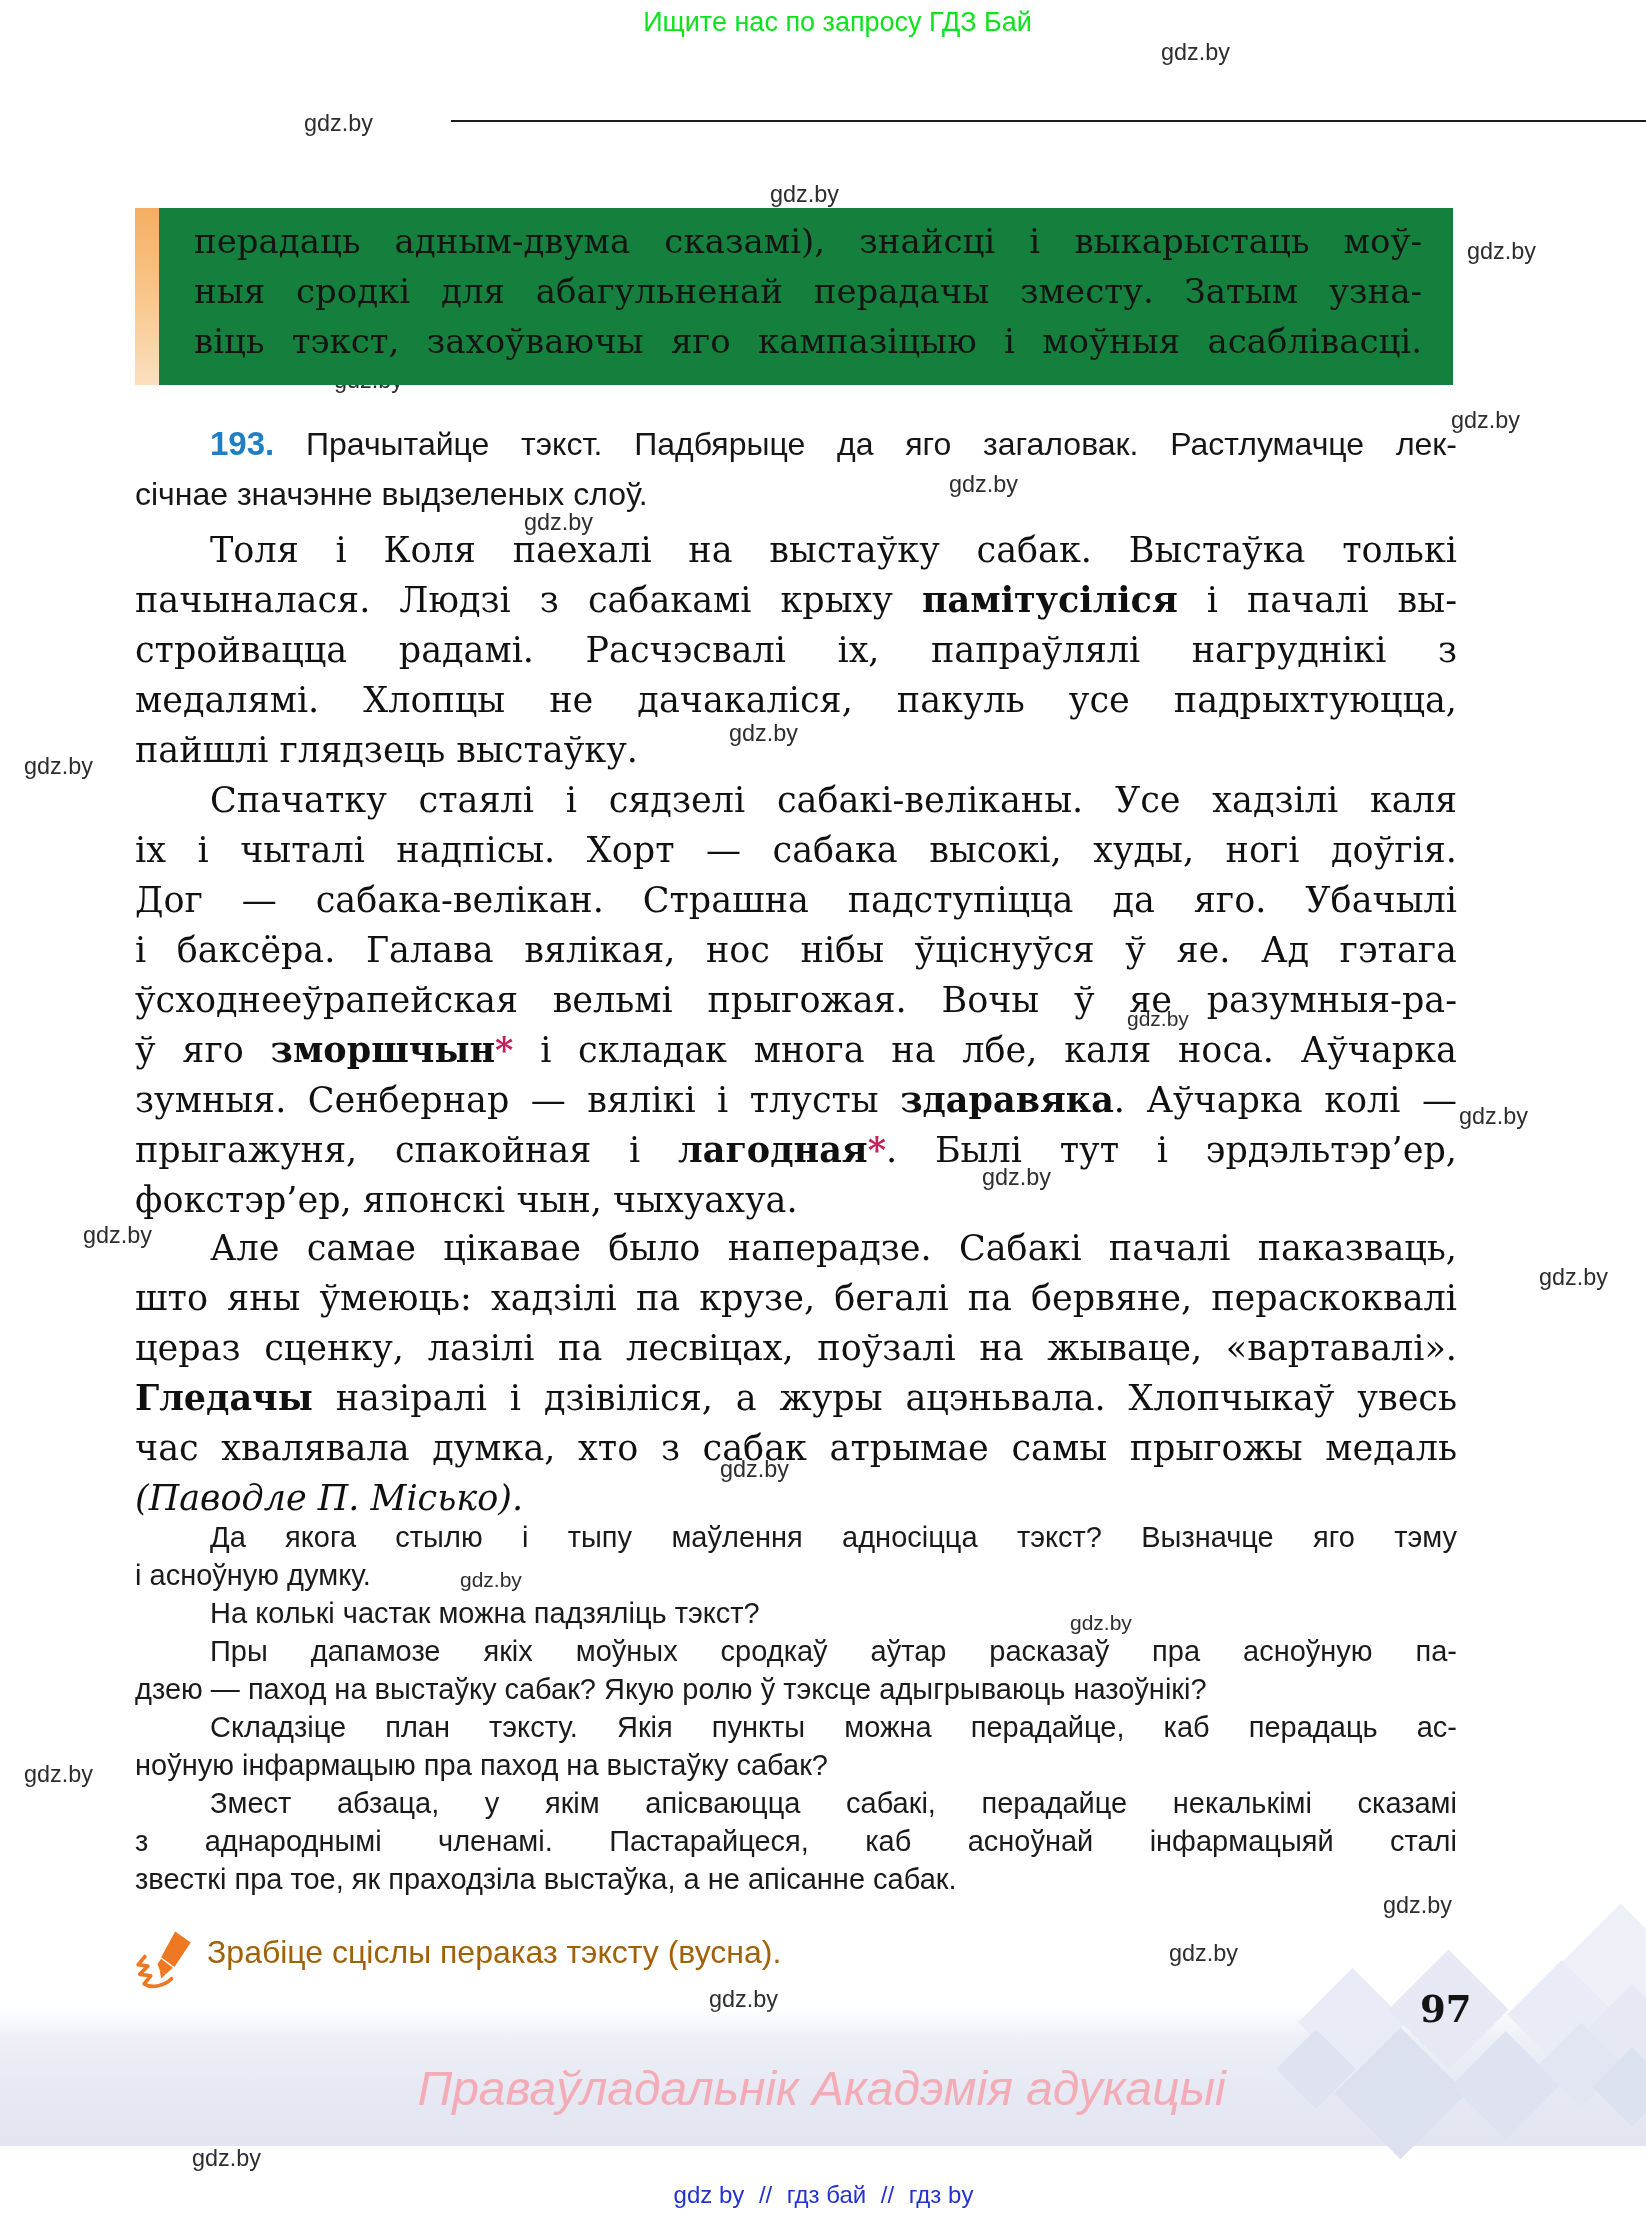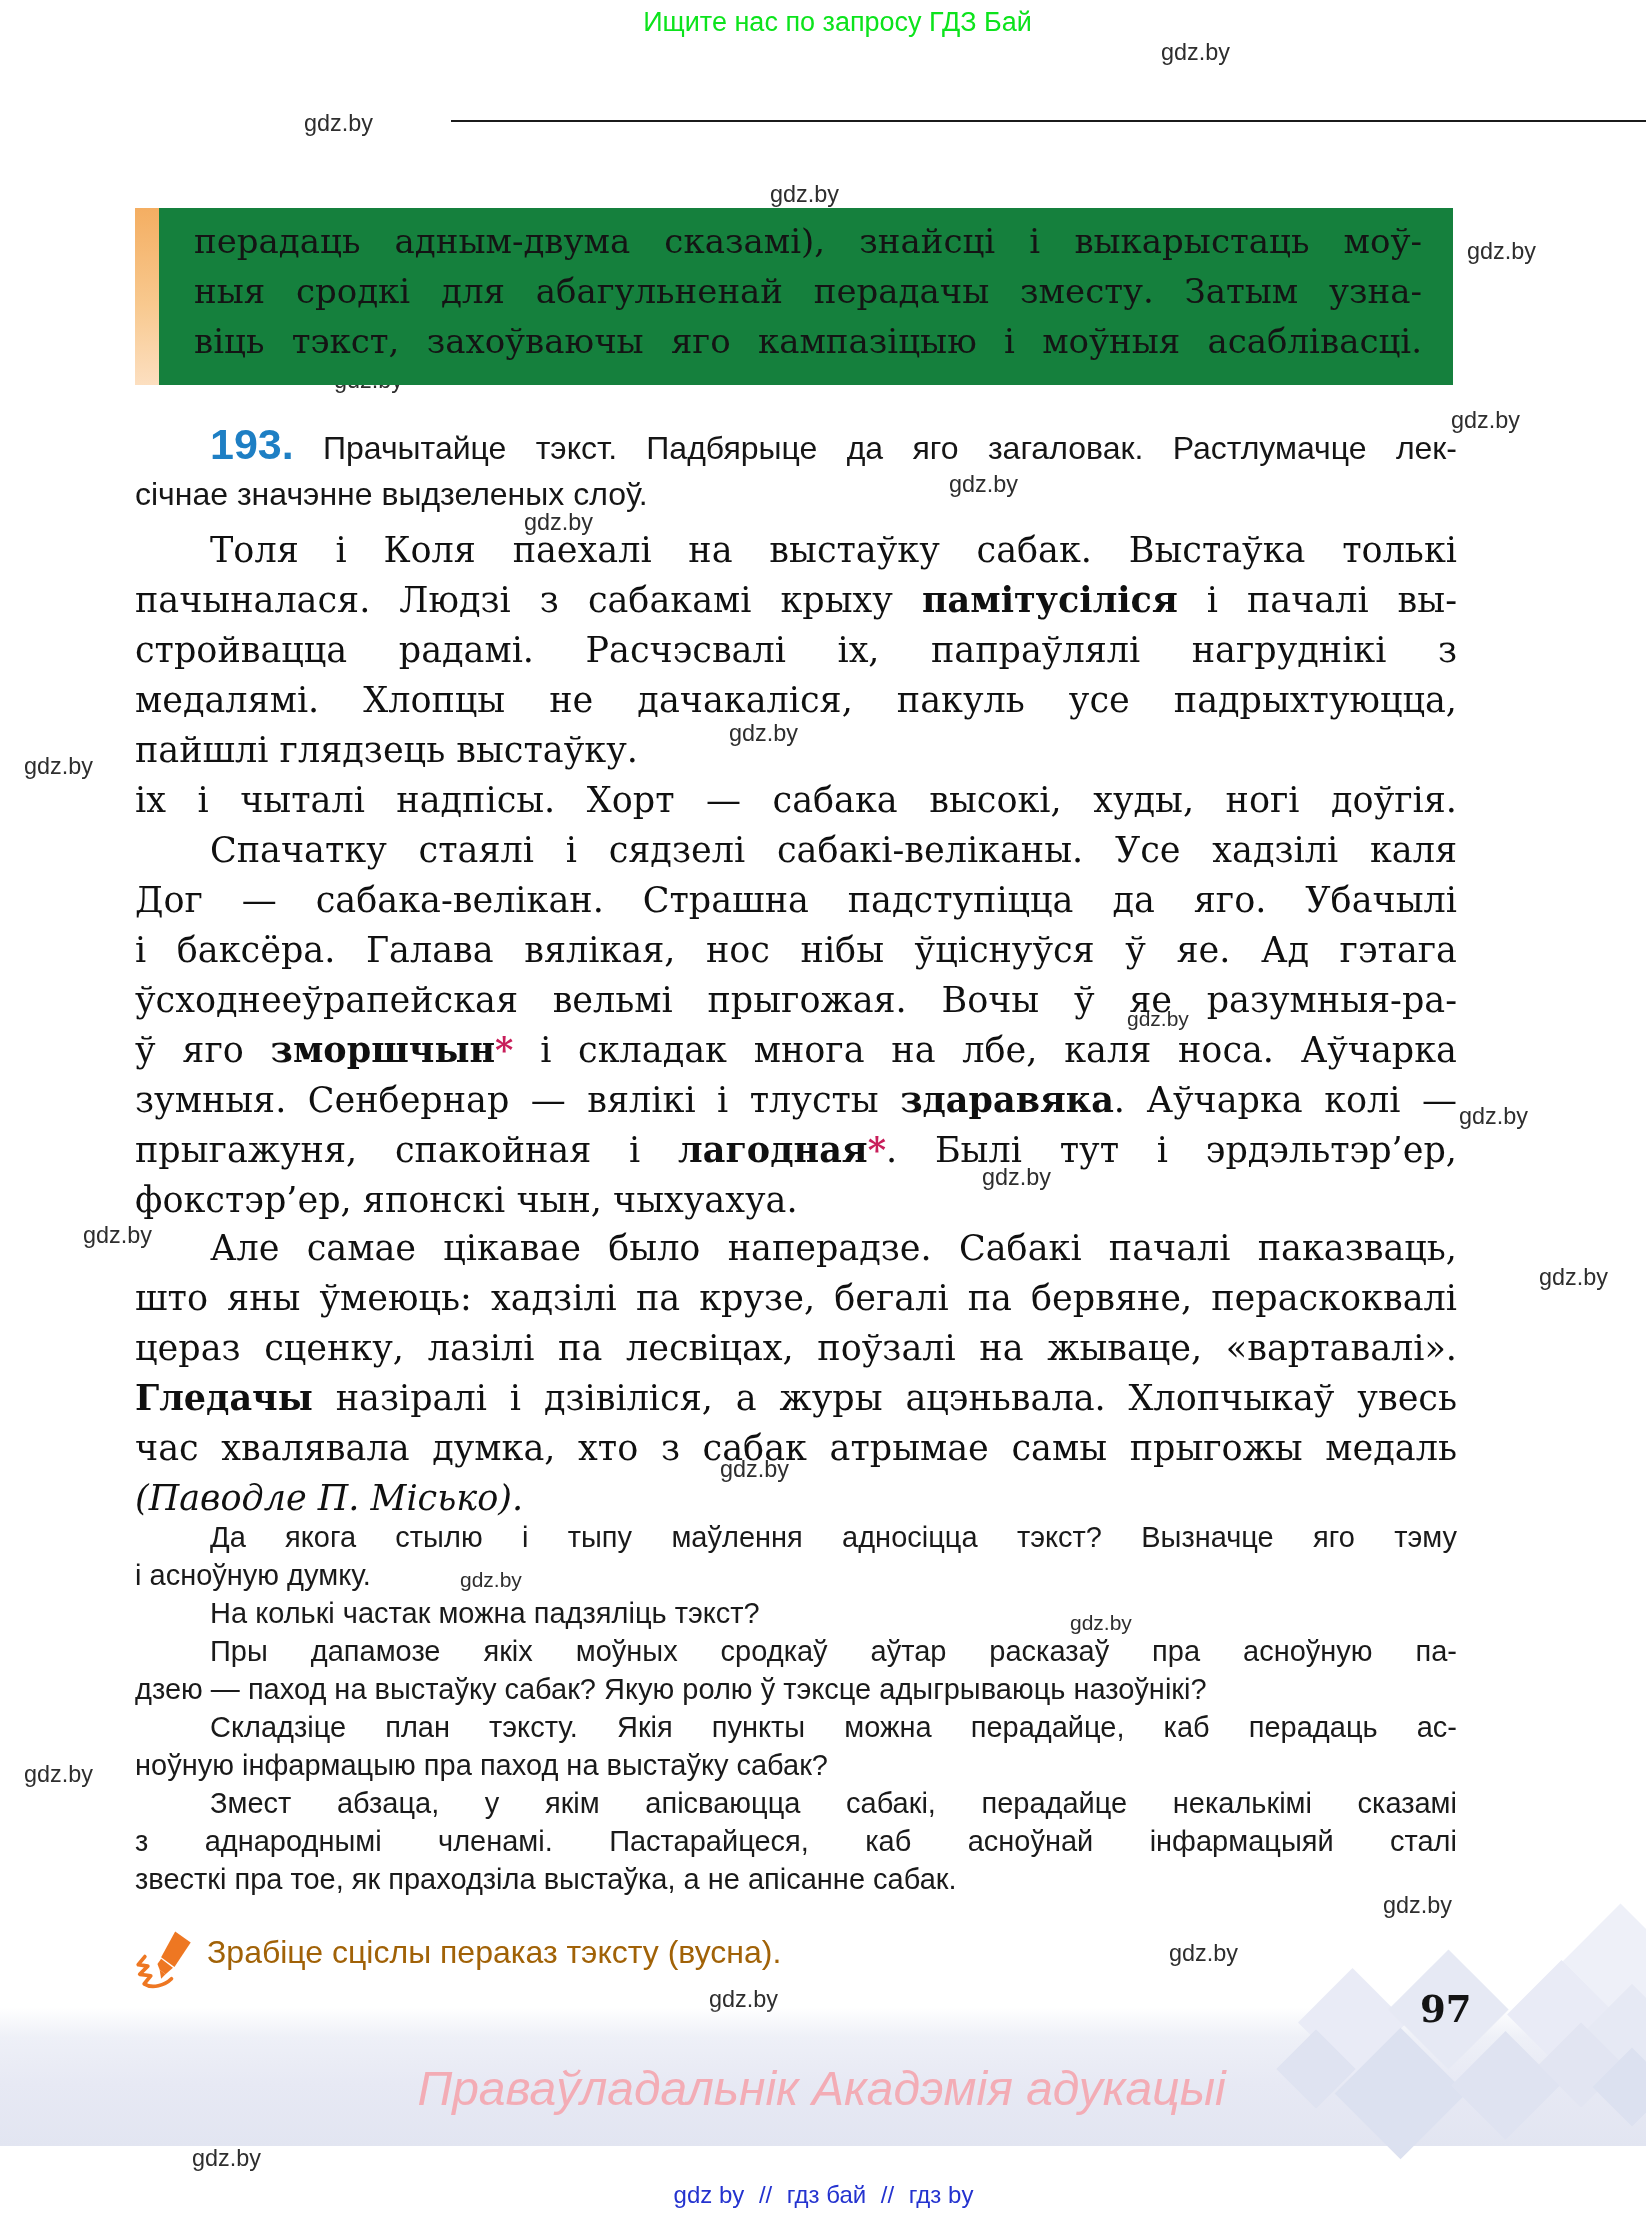--- a/index.html
+++ b/index.html
@@ -15,21 +15,21 @@
   .introbox{position:absolute;left:135px;top:208px;width:1318px;height:177px;background:#15803d;}
   .introbar{position:absolute;left:0;top:0;width:24px;height:100%;
             background:linear-gradient(180deg,#f4ae62 0%,#f8c98f 55%,#fcdfc0 100%);}
   .introtext{position:absolute;left:59px;top:8px;width:1228px;}
   .introtext .line{font:34px/50px "DejaVu Serif",serif;color:#141414;
                    text-align:justify;text-align-last:justify;}
   
   .head1{position:absolute;left:210px;top:425px;width:1247px;
          font:32px/38px "Liberation Sans",sans-serif;color:#161616;
          text-align:justify;text-align-last:justify;}
-  .head1 .num{color:#1e7fc4;font-weight:700;font-size:43px;}
+  .head1 .num{color:#1e7fc4;font-weight:700;font-size:33px;}
   .head2{position:absolute;left:135px;top:475px;width:1322px;
          font:32px/38px "Liberation Sans",sans-serif;color:#161616;}
   
   .para{position:absolute;left:135px;width:1322px;}
   .para .line{font:35px/50px "DejaVu Serif",serif;color:#101010;
               text-align:justify;text-align-last:justify;}
   .para .line.ind{text-indent:75px;}
   .para .line.last{text-align:left;text-align-last:left;}
   .seg-b{font-weight:700;}
   .seg-r{color:#c81e5a;font-weight:700;}
@@ -106,22 +106,22 @@
   <div class="head2">січнае значэнне выдзеленых слоў.</div>
 
   <div class="para" id="para-0" style="top:525px">
       <div class="line ind"><span class="">Толя і Коля паехалі на выстаўку сабак. Выстаўка толькі</span></div>
       <div class="line"><span class="">пачыналася. Людзі з сабакамі крыху </span><span class="seg-b ">памітусіліся</span><span class=""> і пачалі вы-</span></div>
       <div class="line"><span class="">стройвацца радамі. Расчэсвалі іх, папраўлялі нагруднікі з</span></div>
       <div class="line"><span class="">медалямі. Хлопцы не дачакаліся, пакуль усе падрыхтуюцца,</span></div>
       <div class="line last"><span class="">пайшлі глядзець выстаўку.</span></div>
     </div>
   <div class="para" id="para-1" style="top:775px">
+      <div class="line ind"><span class="">Спачатку стаялі і сядзелі сабакі-веліканы. Усе хадзілі каля</span></div>
       <div class="line"><span class="">іх і чыталі надпісы. Хорт — сабака высокі, худы, ногі доўгія.</span></div>
-      <div class="line ind"><span class="">Спачатку стаялі і сядзелі сабакі-веліканы. Усе хадзілі каля</span></div>
       <div class="line"><span class="">Дог — сабака-велікан. Страшна падступіцца да яго. Убачылі</span></div>
       <div class="line"><span class="">і баксёра. Галава вялікая, нос нібы ўціснуўся ў яе. Ад гэтага</span></div>
       <div class="line"><span class="">ўсходнееўрапейская вельмі прыгожая. Вочы ў яе разумныя-ра-</span></div>
       <div class="line"><span class="">ў яго </span><span class="seg-b ">зморшчын</span><span class="seg-r ">*</span><span class=""> і складак многа на лбе, каля носа. Аўчарка</span></div>
       <div class="line"><span class="">зумныя. Сенбернар — вялікі і тлусты </span><span class="seg-b ">здаравяка</span><span class="">. Аўчарка колі —</span></div>
       <div class="line"><span class="">прыгажуня, спакойная і </span><span class="seg-b ">лагодная</span><span class="seg-r ">*</span><span class="">. Былі тут і эрдэльтэр’ер,</span></div>
       <div class="line last"><span class="">фокстэр’ер, японскі чын, чыхуахуа.</span></div>
     </div>
   <div class="para" id="para-2" style="top:1223px">
       <div class="line ind"><span class="">Але самае цікавае было наперадзе. Сабакі пачалі паказваць,</span></div>

